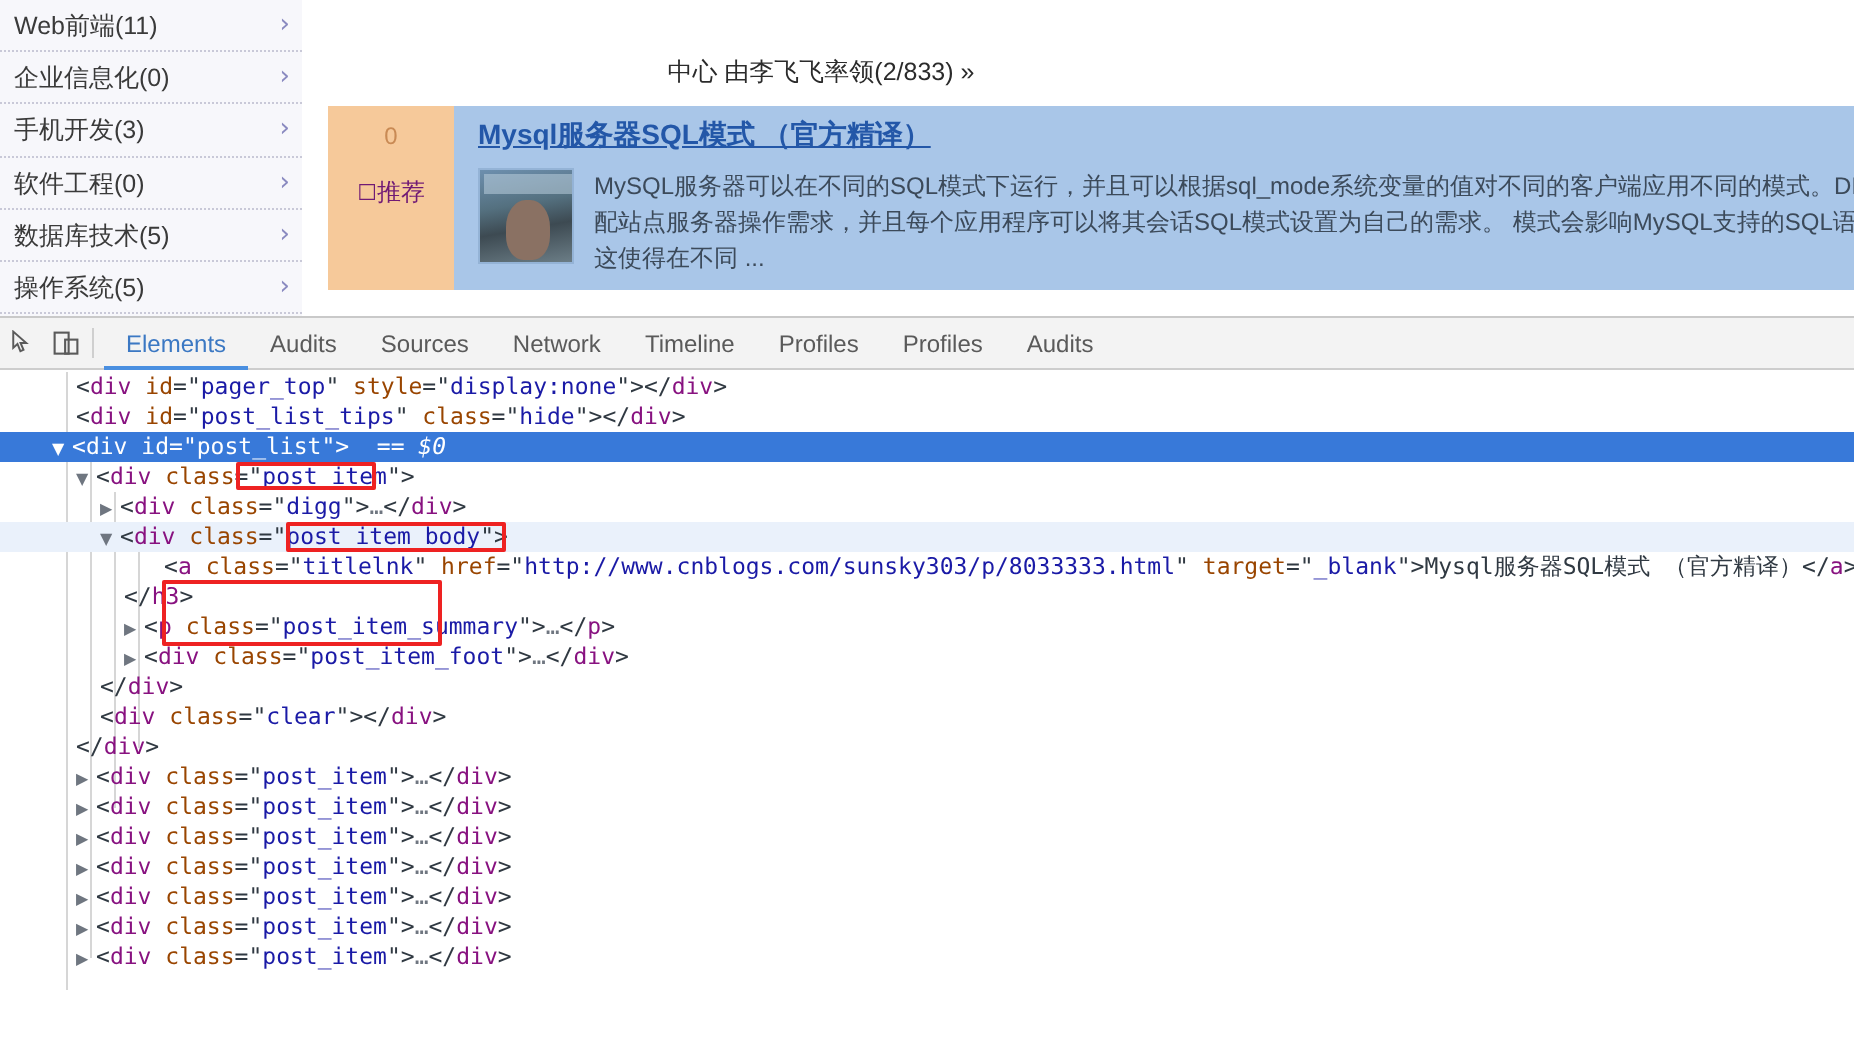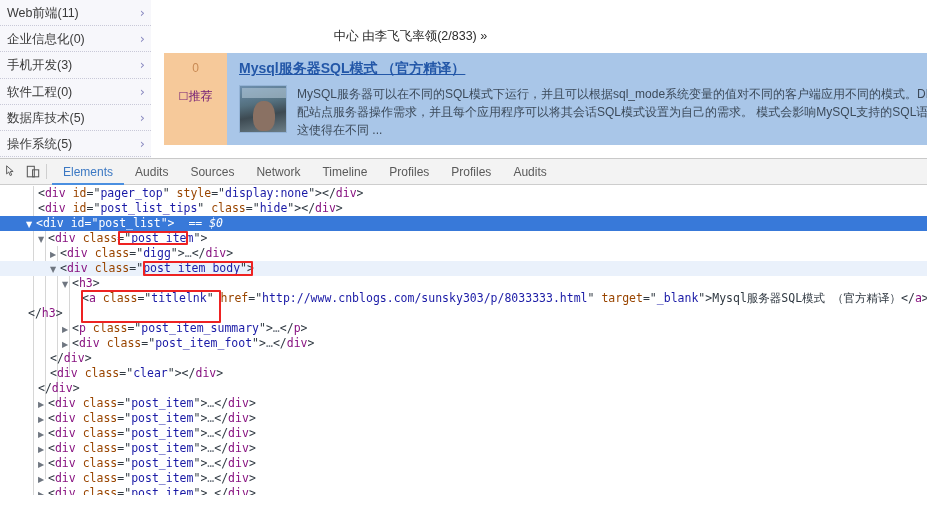--- a/index.html
+++ b/index.html
@@ -324,29 +324,26 @@
     </div>
 
     <div class="row" style="padding-left:50px">
       <span class="tw">▶</span><span class="pun">&lt;</span><span class="tag">div</span><span class="pun">&nbsp;</span><span class="attr">class</span><span class="pun">="</span><span class="val">digg</span><span class="pun">"&gt;</span><span class="ell">…</span><span class="pun">&lt;/</span><span class="tag">div</span><span class="pun">&gt;</span>
     </div>
 
     <div class="row hov" style="padding-left:50px">
       <span class="tw">▼</span><span class="pun">&lt;</span><span class="tag">div</span><span class="pun">&nbsp;</span><span class="attr">class</span><span class="pun">="</span><span class="val">post_item_body</span><span class="pun">"&gt;</span>
     </div>
 
-    <div class="row" style="padding-left:62px">
-      <span class="tw">▼</span><span class="pun">&lt;</span><span class="tag">h3</span><span class="pun">&gt;</span>
-    </div>
 
     <div class="row" style="padding-left:82px">
       <span class="pun">&lt;</span><span class="tag">a</span><span class="pun">&nbsp;</span><span class="attr">class</span><span class="pun">="</span><span class="val">titlelnk</span><span class="pun">"&nbsp;</span><span class="attr">href</span><span class="pun">="</span><span class="val">http://www.cnblogs.com/sunsky303/p/8033333.html</span><span class="pun">"&nbsp;</span><span class="attr">target</span><span class="pun">="</span><span class="val">_blank</span><span class="pun">"&gt;</span><span class="txt">Mysql服务器SQL模式 （官方精译）</span><span class="pun">&lt;/</span><span class="tag">a</span><span class="pun">&gt;</span>
     </div>
 
-    <div class="row" style="padding-left:28px">
+    <div class="row" style="padding-left:62px">
       <span class="pun">&lt;/</span><span class="tag">h3</span><span class="pun">&gt;</span>
     </div>
 
     <div class="row" style="padding-left:62px">
       <span class="tw">▶</span><span class="pun">&lt;</span><span class="tag">p</span><span class="pun">&nbsp;</span><span class="attr">class</span><span class="pun">="</span><span class="val">post_item_summary</span><span class="pun">"&gt;</span><span class="ell">…</span><span class="pun">&lt;/</span><span class="tag">p</span><span class="pun">&gt;</span>
     </div>
 
     <div class="row" style="padding-left:62px">
       <span class="tw">▶</span><span class="pun">&lt;</span><span class="tag">div</span><span class="pun">&nbsp;</span><span class="attr">class</span><span class="pun">="</span><span class="val">post_item_foot</span><span class="pun">"&gt;</span><span class="ell">…</span><span class="pun">&lt;/</span><span class="tag">div</span><span class="pun">&gt;</span>
     </div>

